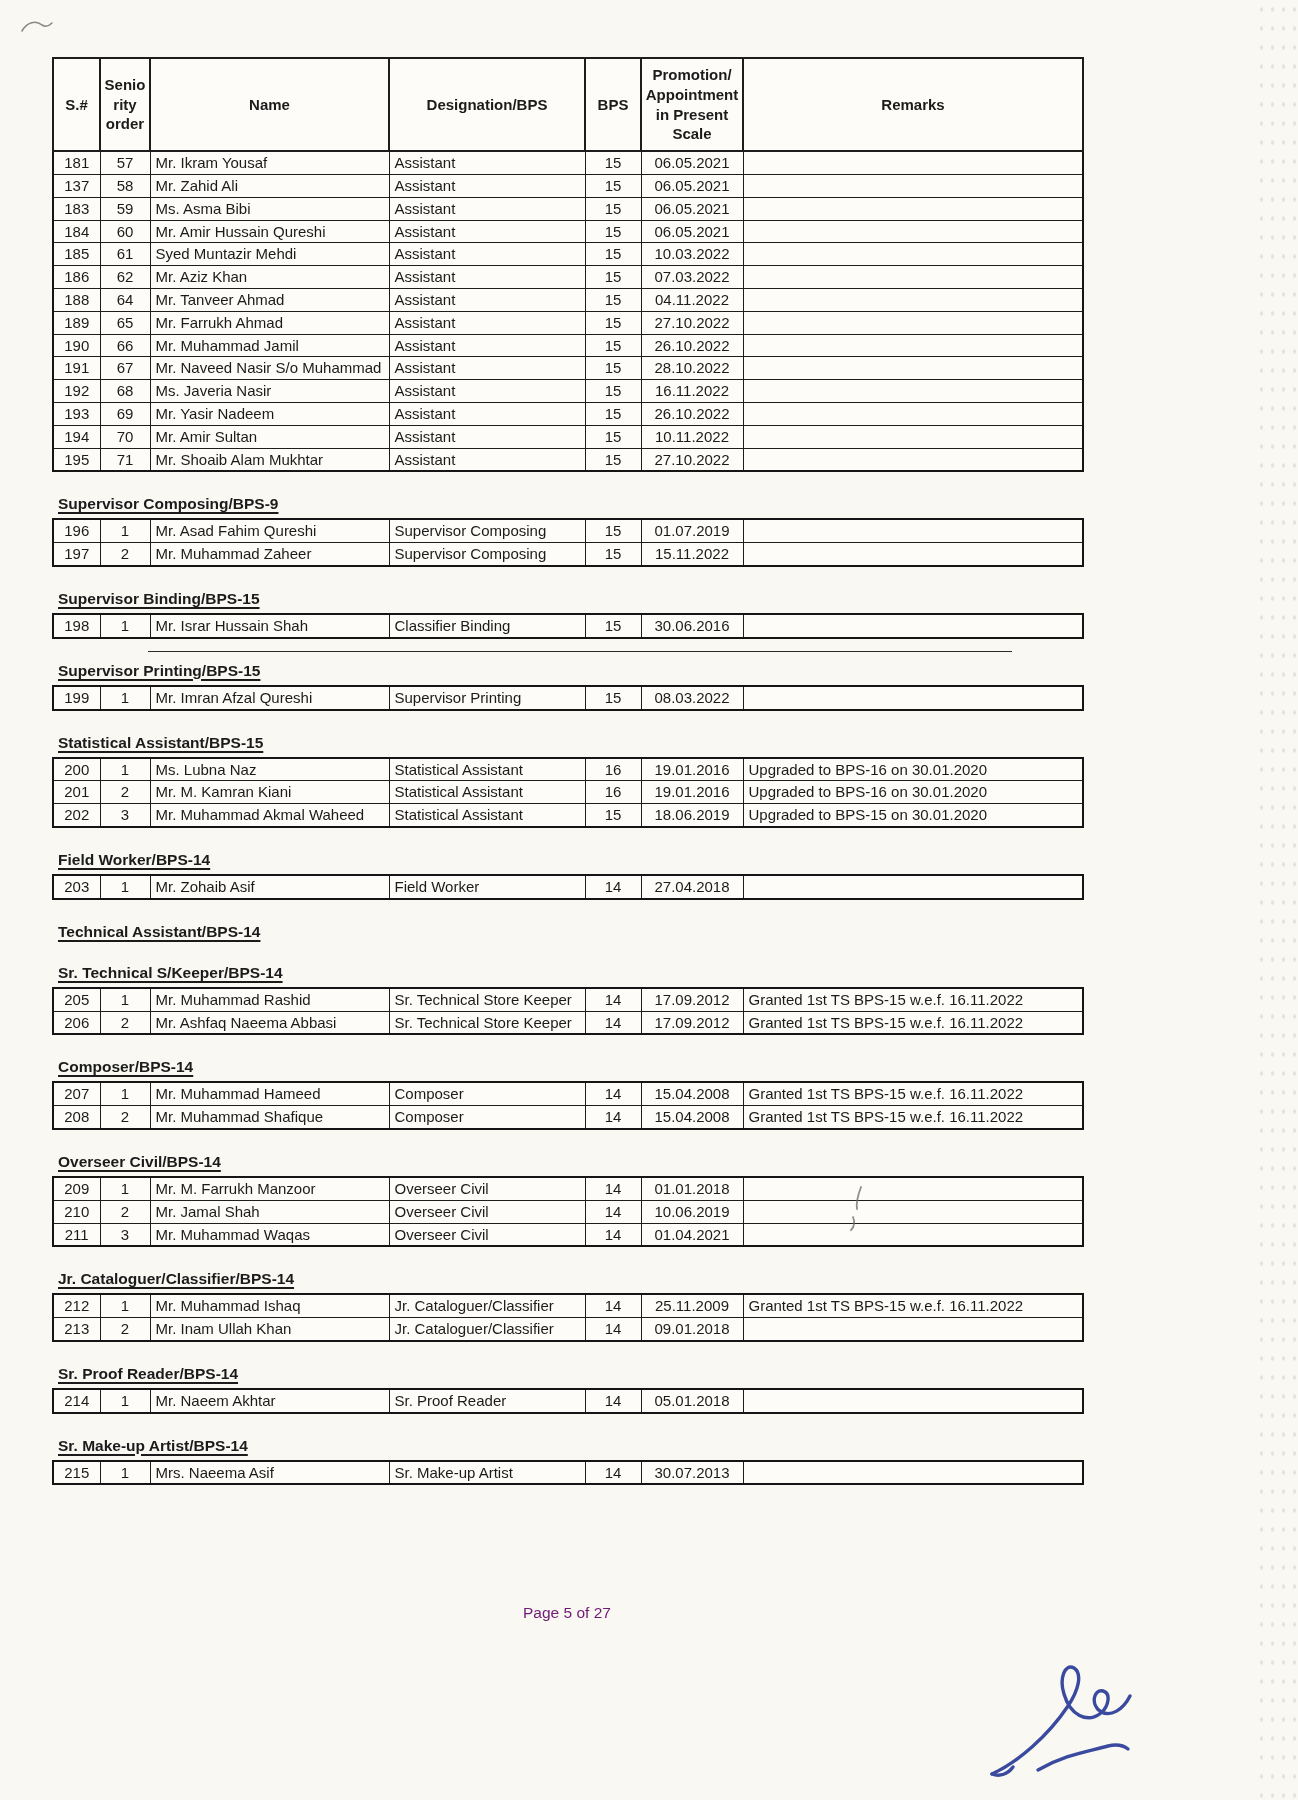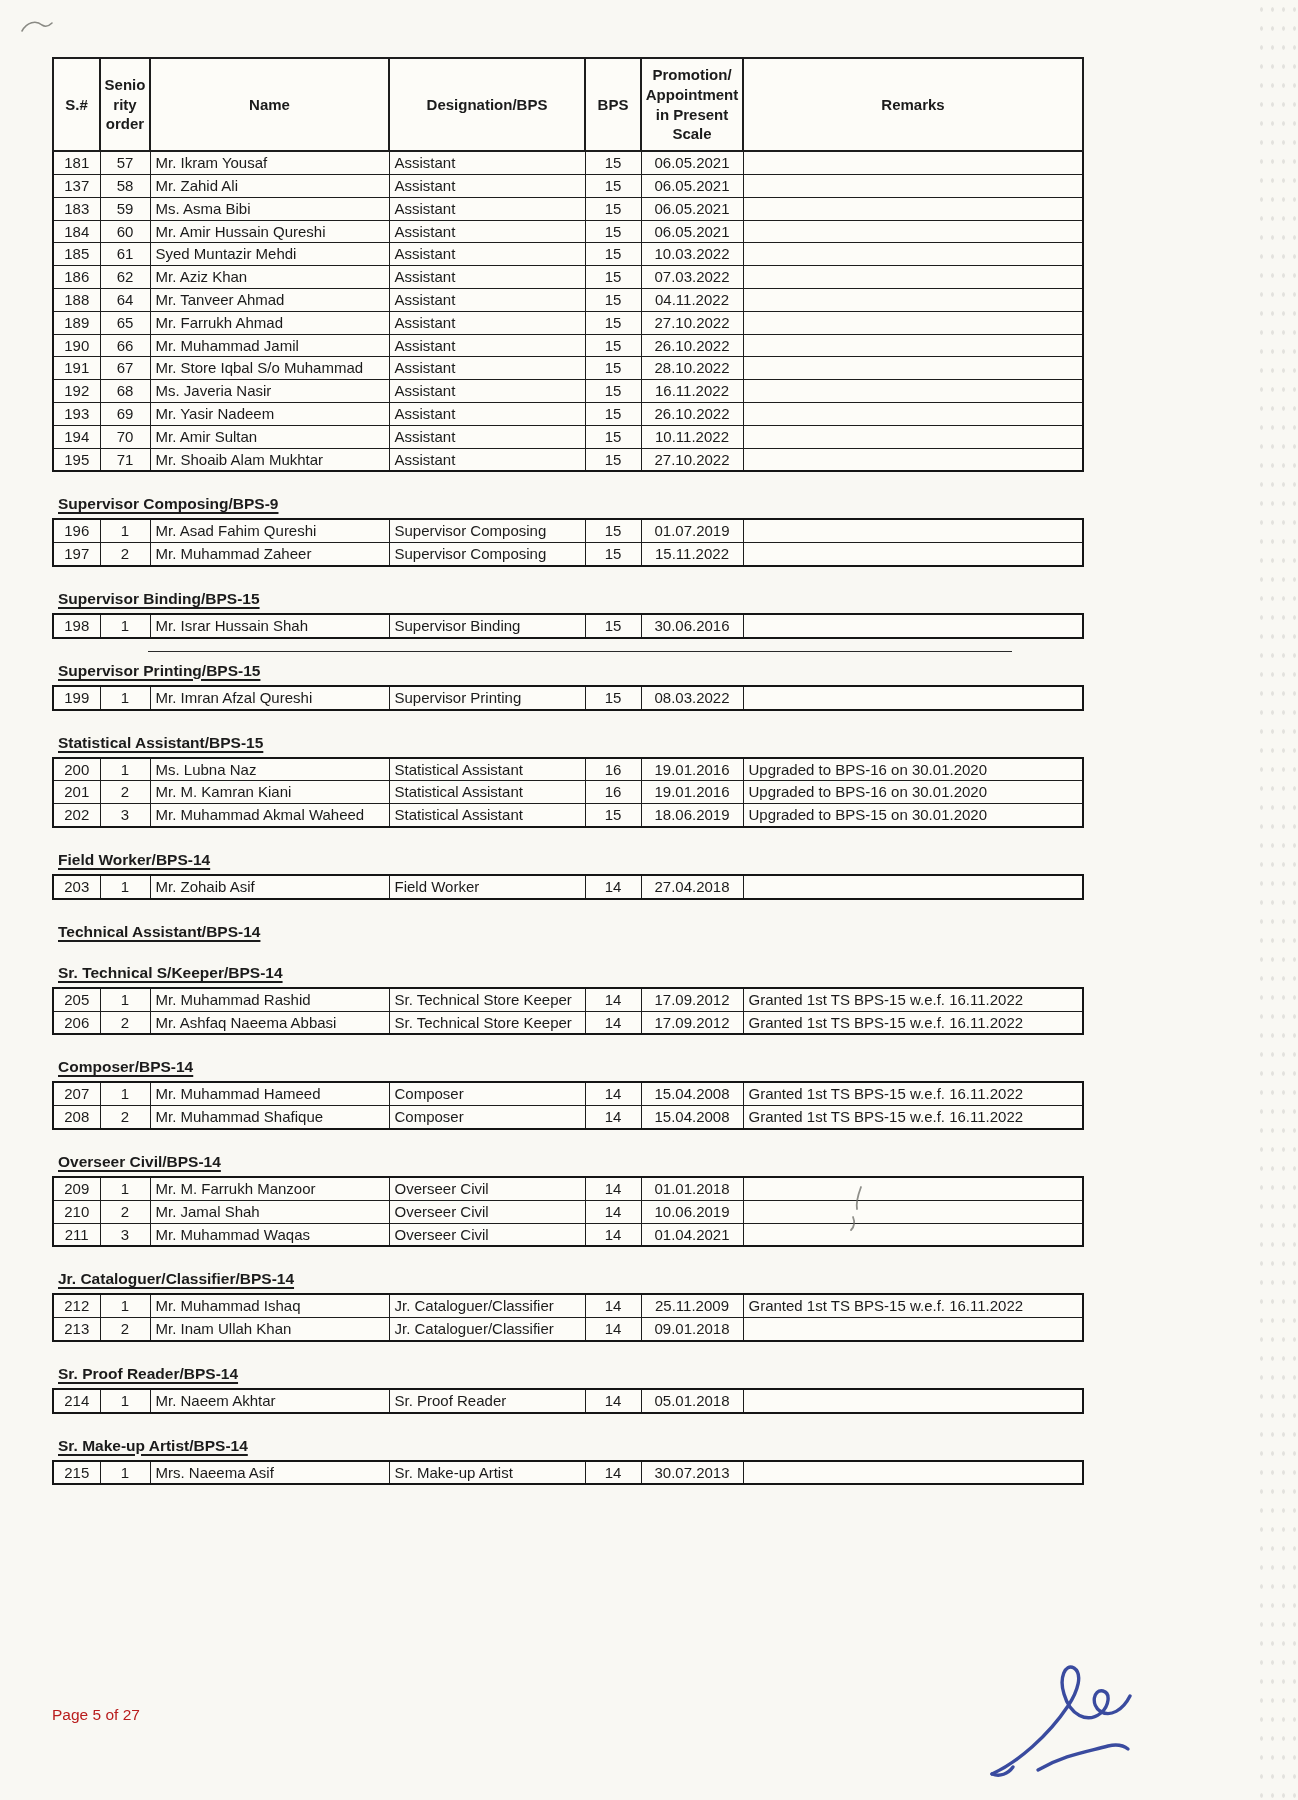--- a/index.html
+++ b/index.html
@@ -54,22 +54,22 @@
     text-decoration-thickness: 1.5px;
     margin: 23px 0 5px 6px; position: relative; width: 1024px;
   }
   
   #sections section:nth-of-type(3) h3::before {
     content: ""; position: absolute; left: 90px; right: 70px; top: -11px;
     border-top: 1.6px solid #2a2a2a;
   }
 
   .footer {
-    position: absolute; left: 52px; top: 1706px; width: 1030px;
-    font-size: 15.5px; color: #b91c1c;
+    position: absolute; left: 52px; top: 1604px; width: 1030px;
+    text-align: center; font-size: 15.5px; color: #701a75;
   }
 
   .squiggle { position: absolute; left: 20px; top: 16px; }
   .smudge   { position: absolute; left: 845px; top: 1183px; opacity: .75; }
   .signature{ position: absolute; left: 980px; top: 1648px; }
 </style>
 </head>
 <body>
 
 <div class="page">
@@ -177,21 +177,21 @@
           <td class="col-seniority">66</td>
           <td class="col-name">Mr. Muhammad Jamil</td>
           <td class="col-designation">Assistant</td>
           <td class="col-bps">15</td>
           <td class="col-date">26.10.2022</td>
           <td class="col-remarks"></td>
         </tr>
         <tr>
           <td class="col-sn">191</td>
           <td class="col-seniority">67</td>
-          <td class="col-name">Mr. Store Iqbal S/o Muhammad</td>
+          <td class="col-name">Mr. Naveed Nasir S/o Muhammad</td>
           <td class="col-designation">Assistant</td>
           <td class="col-bps">15</td>
           <td class="col-date">28.10.2022</td>
           <td class="col-remarks"></td>
         </tr>
         <tr>
           <td class="col-sn">192</td>
           <td class="col-seniority">68</td>
           <td class="col-name">Ms. Javeria Nasir</td>
           <td class="col-designation">Assistant</td>
@@ -274,21 +274,21 @@
     <col class="c-desig">
             <col class="c-bps">
             <col class="c-date">
             <col class="c-remarks">
   </colgroup>
 <tbody>
             <tr>
               <td class="col-sn">198</td>
               <td class="col-seniority">1</td>
               <td class="col-name">Mr. Israr Hussain Shah</td>
-              <td class="col-designation">Supervisor Binding</td>
+              <td class="col-designation">Classifier Binding</td>
               <td class="col-bps">15</td>
               <td class="col-date">30.06.2016</td>
               <td class="col-remarks"></td>
             </tr>
           </tbody>
         </table>
       </section>
       <section>
         <h3>Supervisor Printing/BPS-15</h3>
         <table class="roster-table">

